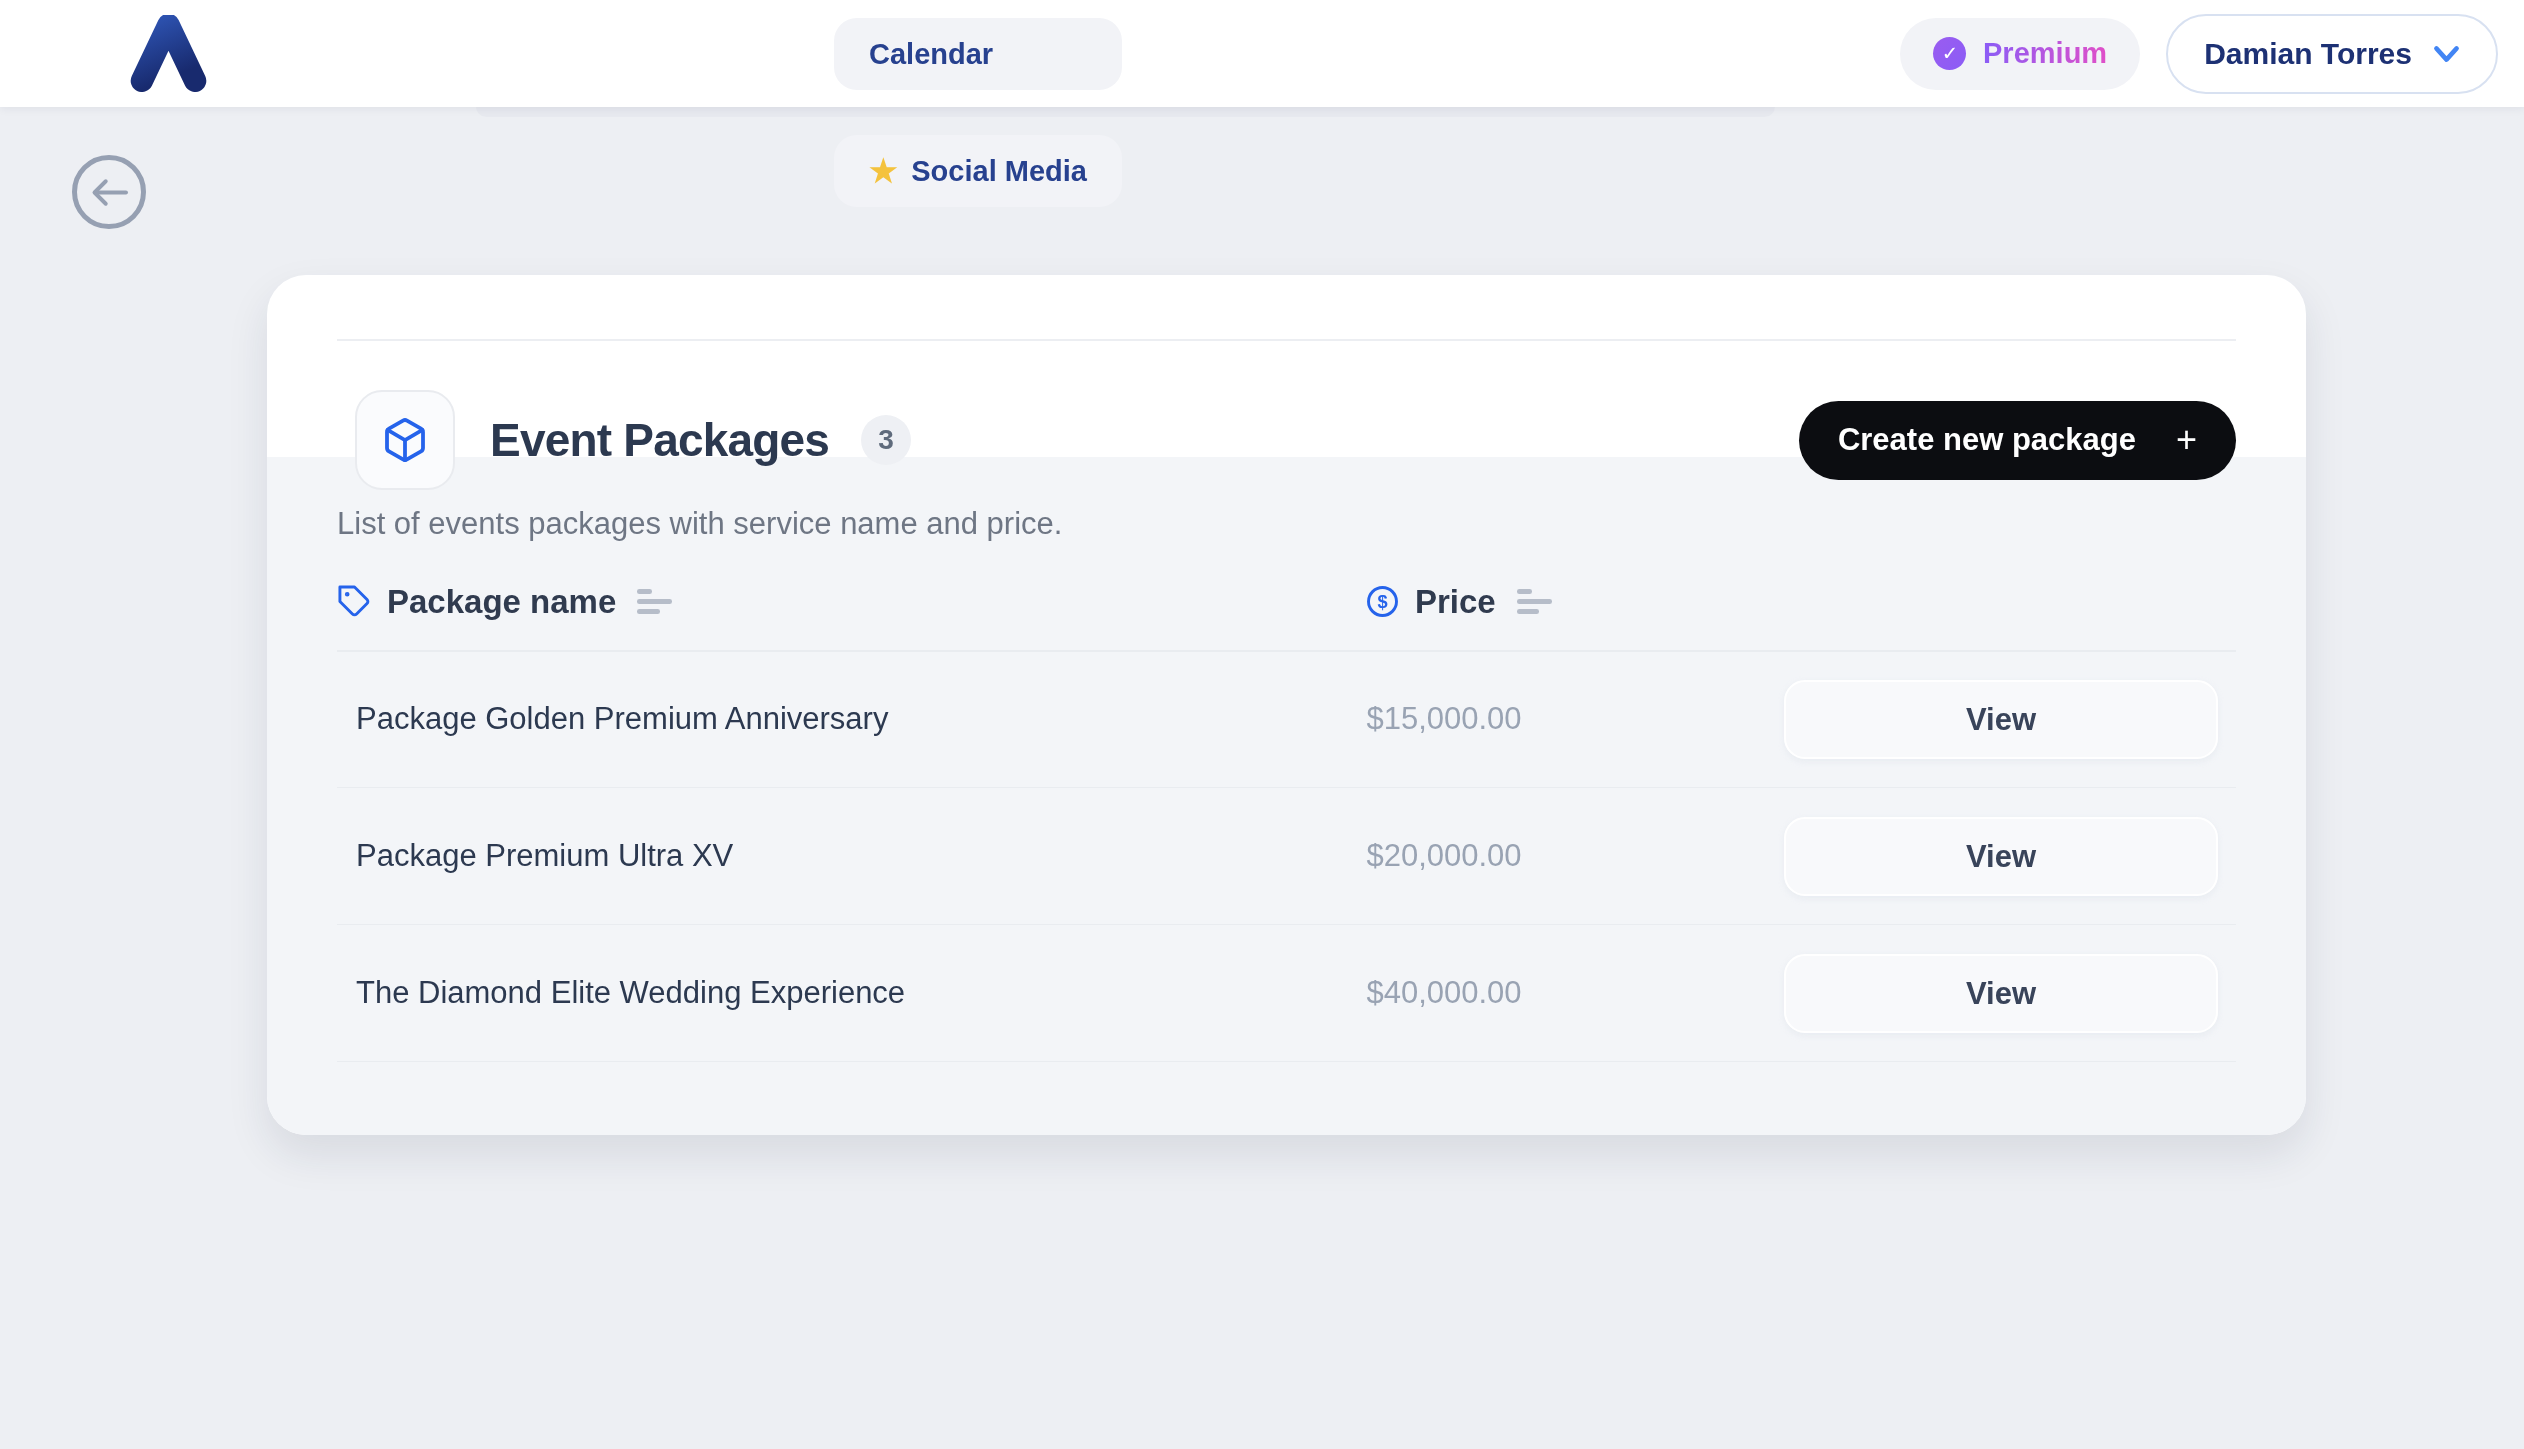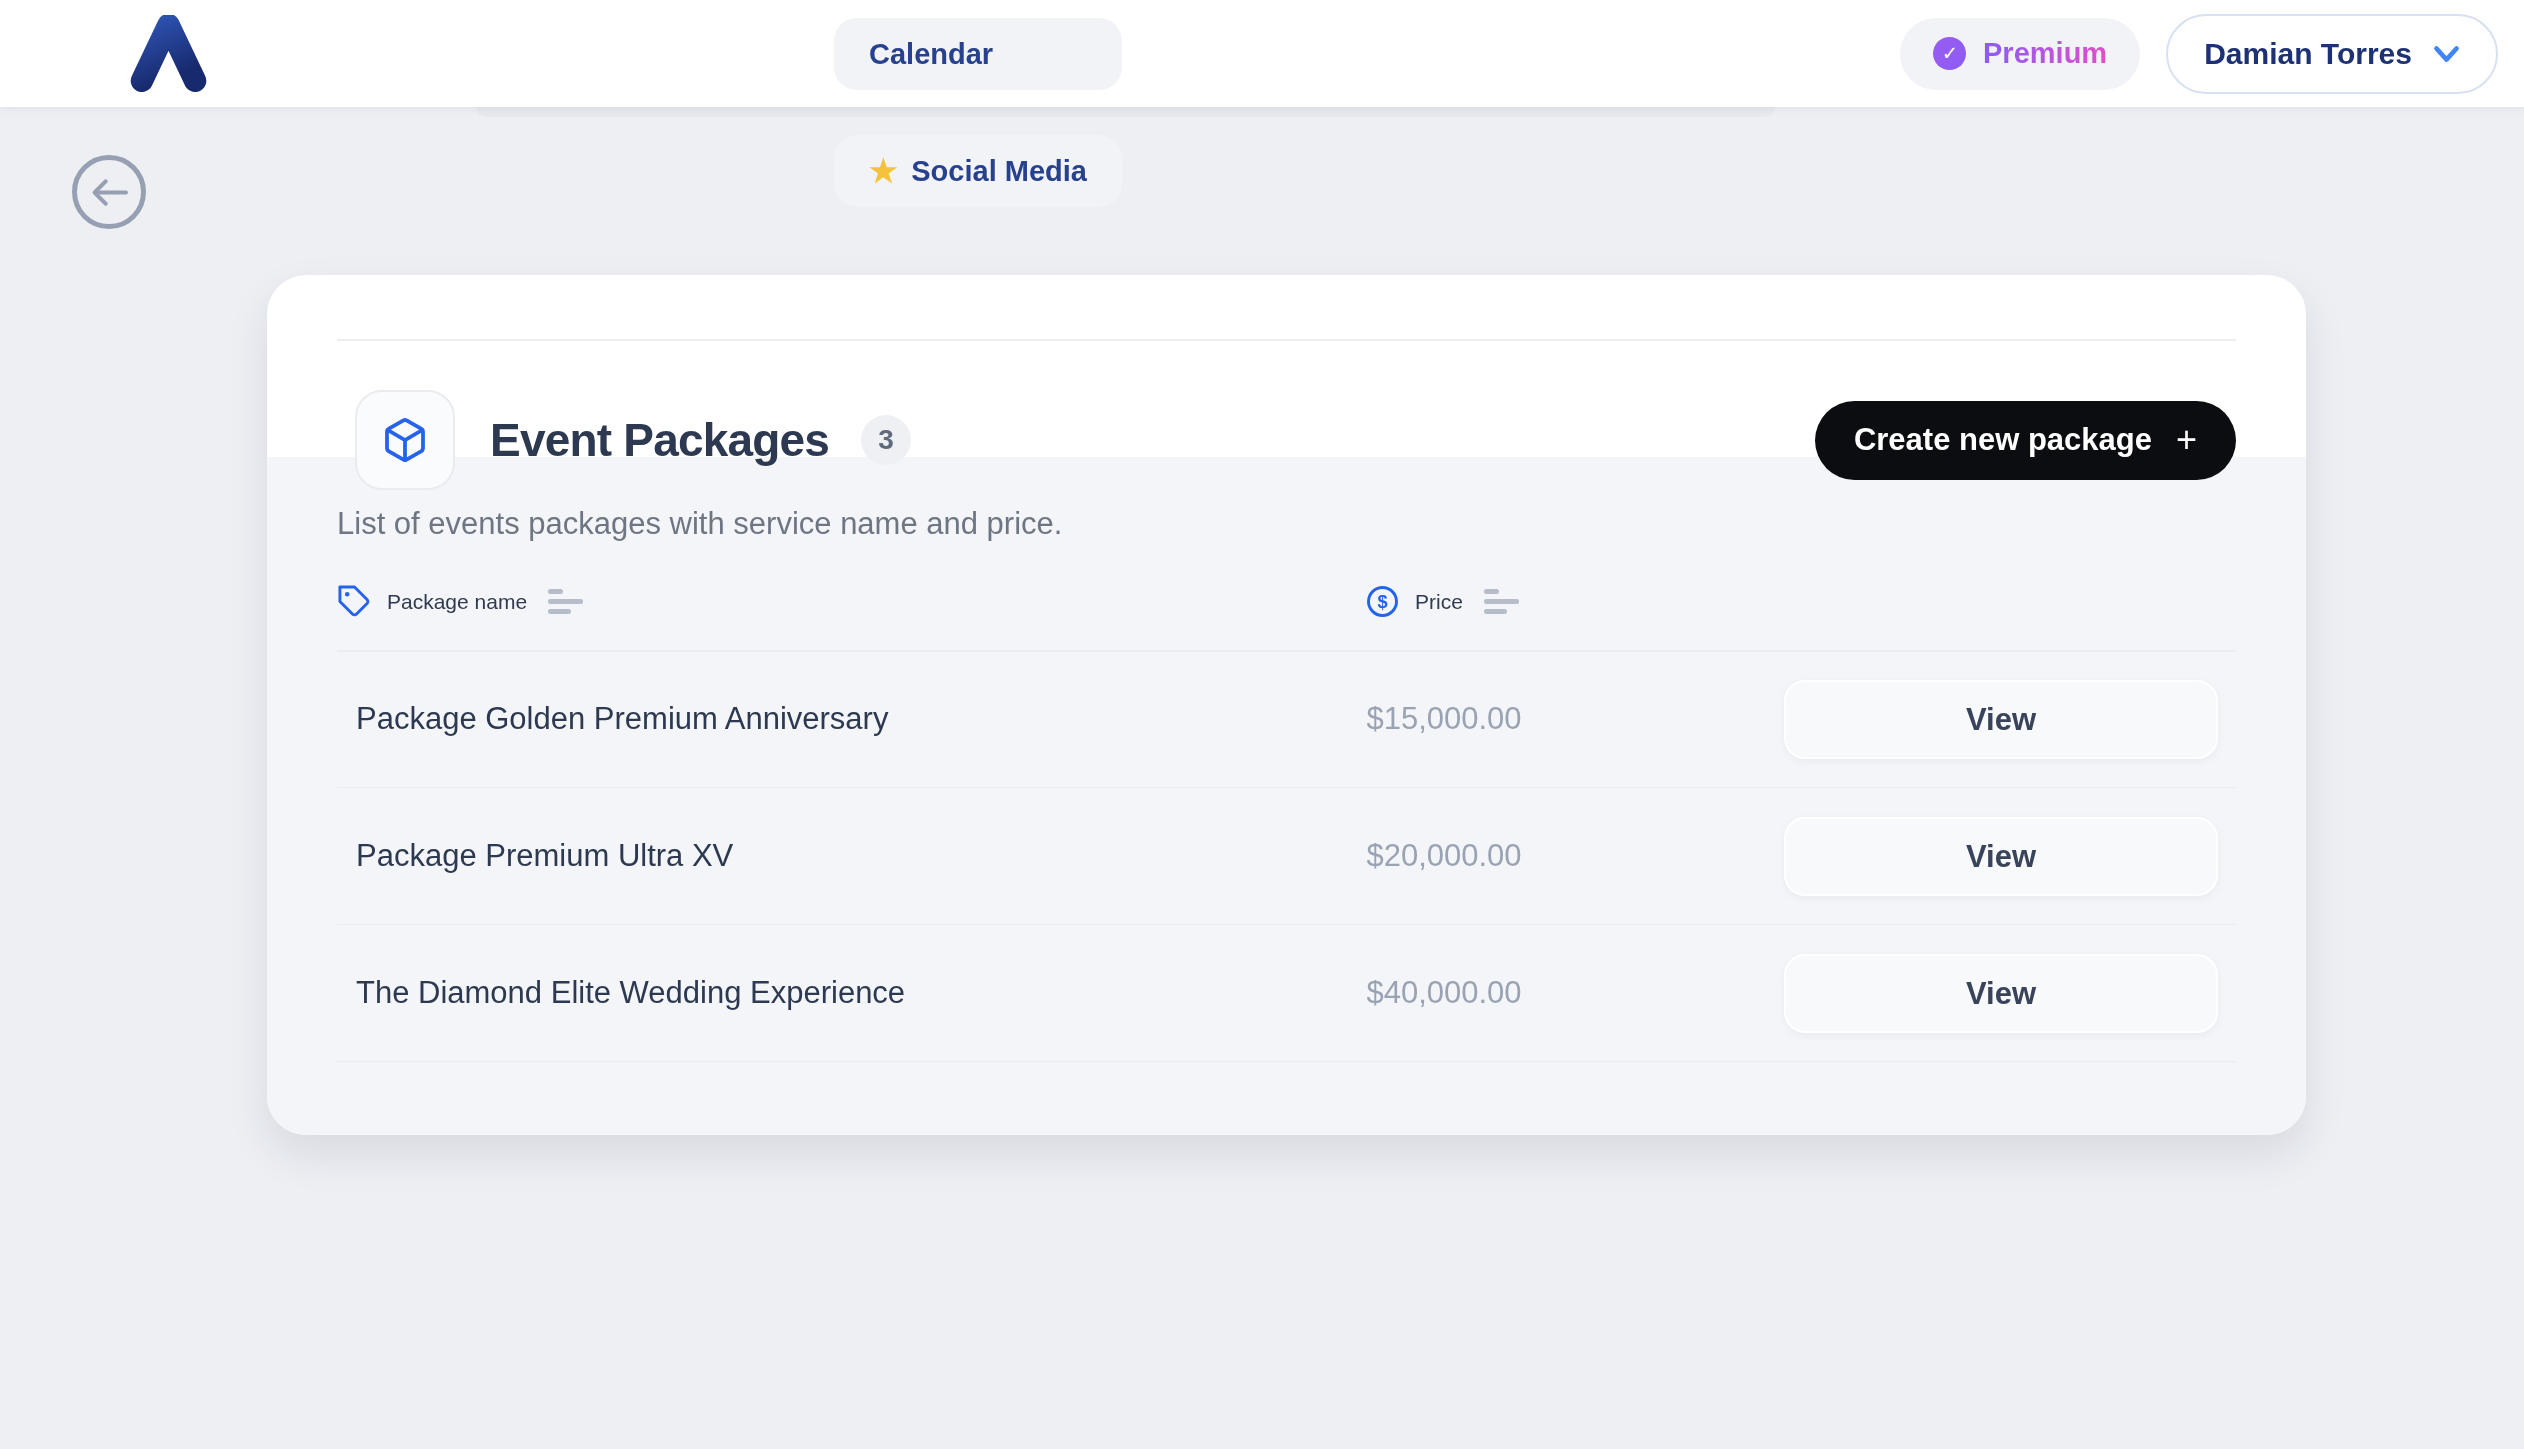--- a/index.html
+++ b/index.html
@@ -87,35 +87,35 @@
   .card-title { margin-left:35px; font-size:46px; font-weight:700; color:#2c3950; letter-spacing:-0.8px; }
   .count-badge {
     margin-left:32px; width:50px; height:50px; border-radius:50%;
     background:#eef0f4; color:#5f6b7c; font-size:28px; font-weight:700;
     display:flex; align-items:center; justify-content:center;
   }
   .header-spacer { flex:1; }
   .create-btn {
     height:79px; padding:0 39px; border:none; border-radius:41px;
     background:#0c0d11; color:#ffffff; font-size:31px; font-weight:600;
-    display:flex; align-items:center; gap:24px; cursor:pointer;
+    display:flex; align-items:center; gap:40px; cursor:pointer;
     font-family:inherit;
   }
   .create-plus { font-size:36px; font-weight:400; line-height:1; }
 
   .card-description {
     position:absolute; left:70px; top:231px;
     font-size:31px; color:#6e7684;
   }
 
   
   .col-header-row { position:absolute; left:70px; right:70px; top:298px; height:57px; }
   .col-group { display:flex; align-items:center; gap:15px; height:57px; }
   .col-group.price-col { position:absolute; left:1028px; top:0; }
-  .col-label { font-size:21px; font-weight:400; color:#303b4f; }
+  .col-label { font-size:33px; font-weight:700; color:#303b4f; }
   .sort-icon { display:flex; flex-direction:column; gap:4.5px; margin-left:6px; cursor:pointer; }
   .sort-icon i { display:block; height:5.3px; background:#b6bdc9; border-radius:2.3px; }
   .sort-icon i:nth-child(1){ width:15px; }
   .sort-icon i:nth-child(2){ width:35px; }
   .sort-icon i:nth-child(3){ width:22.7px; }
 
   .table-divider { position:absolute; left:70px; right:70px; top:375px; height:1.5px; background:#e9ecf0; }
 
   .rows { position:absolute; left:70px; right:70px; top:376px; }
   .row {

